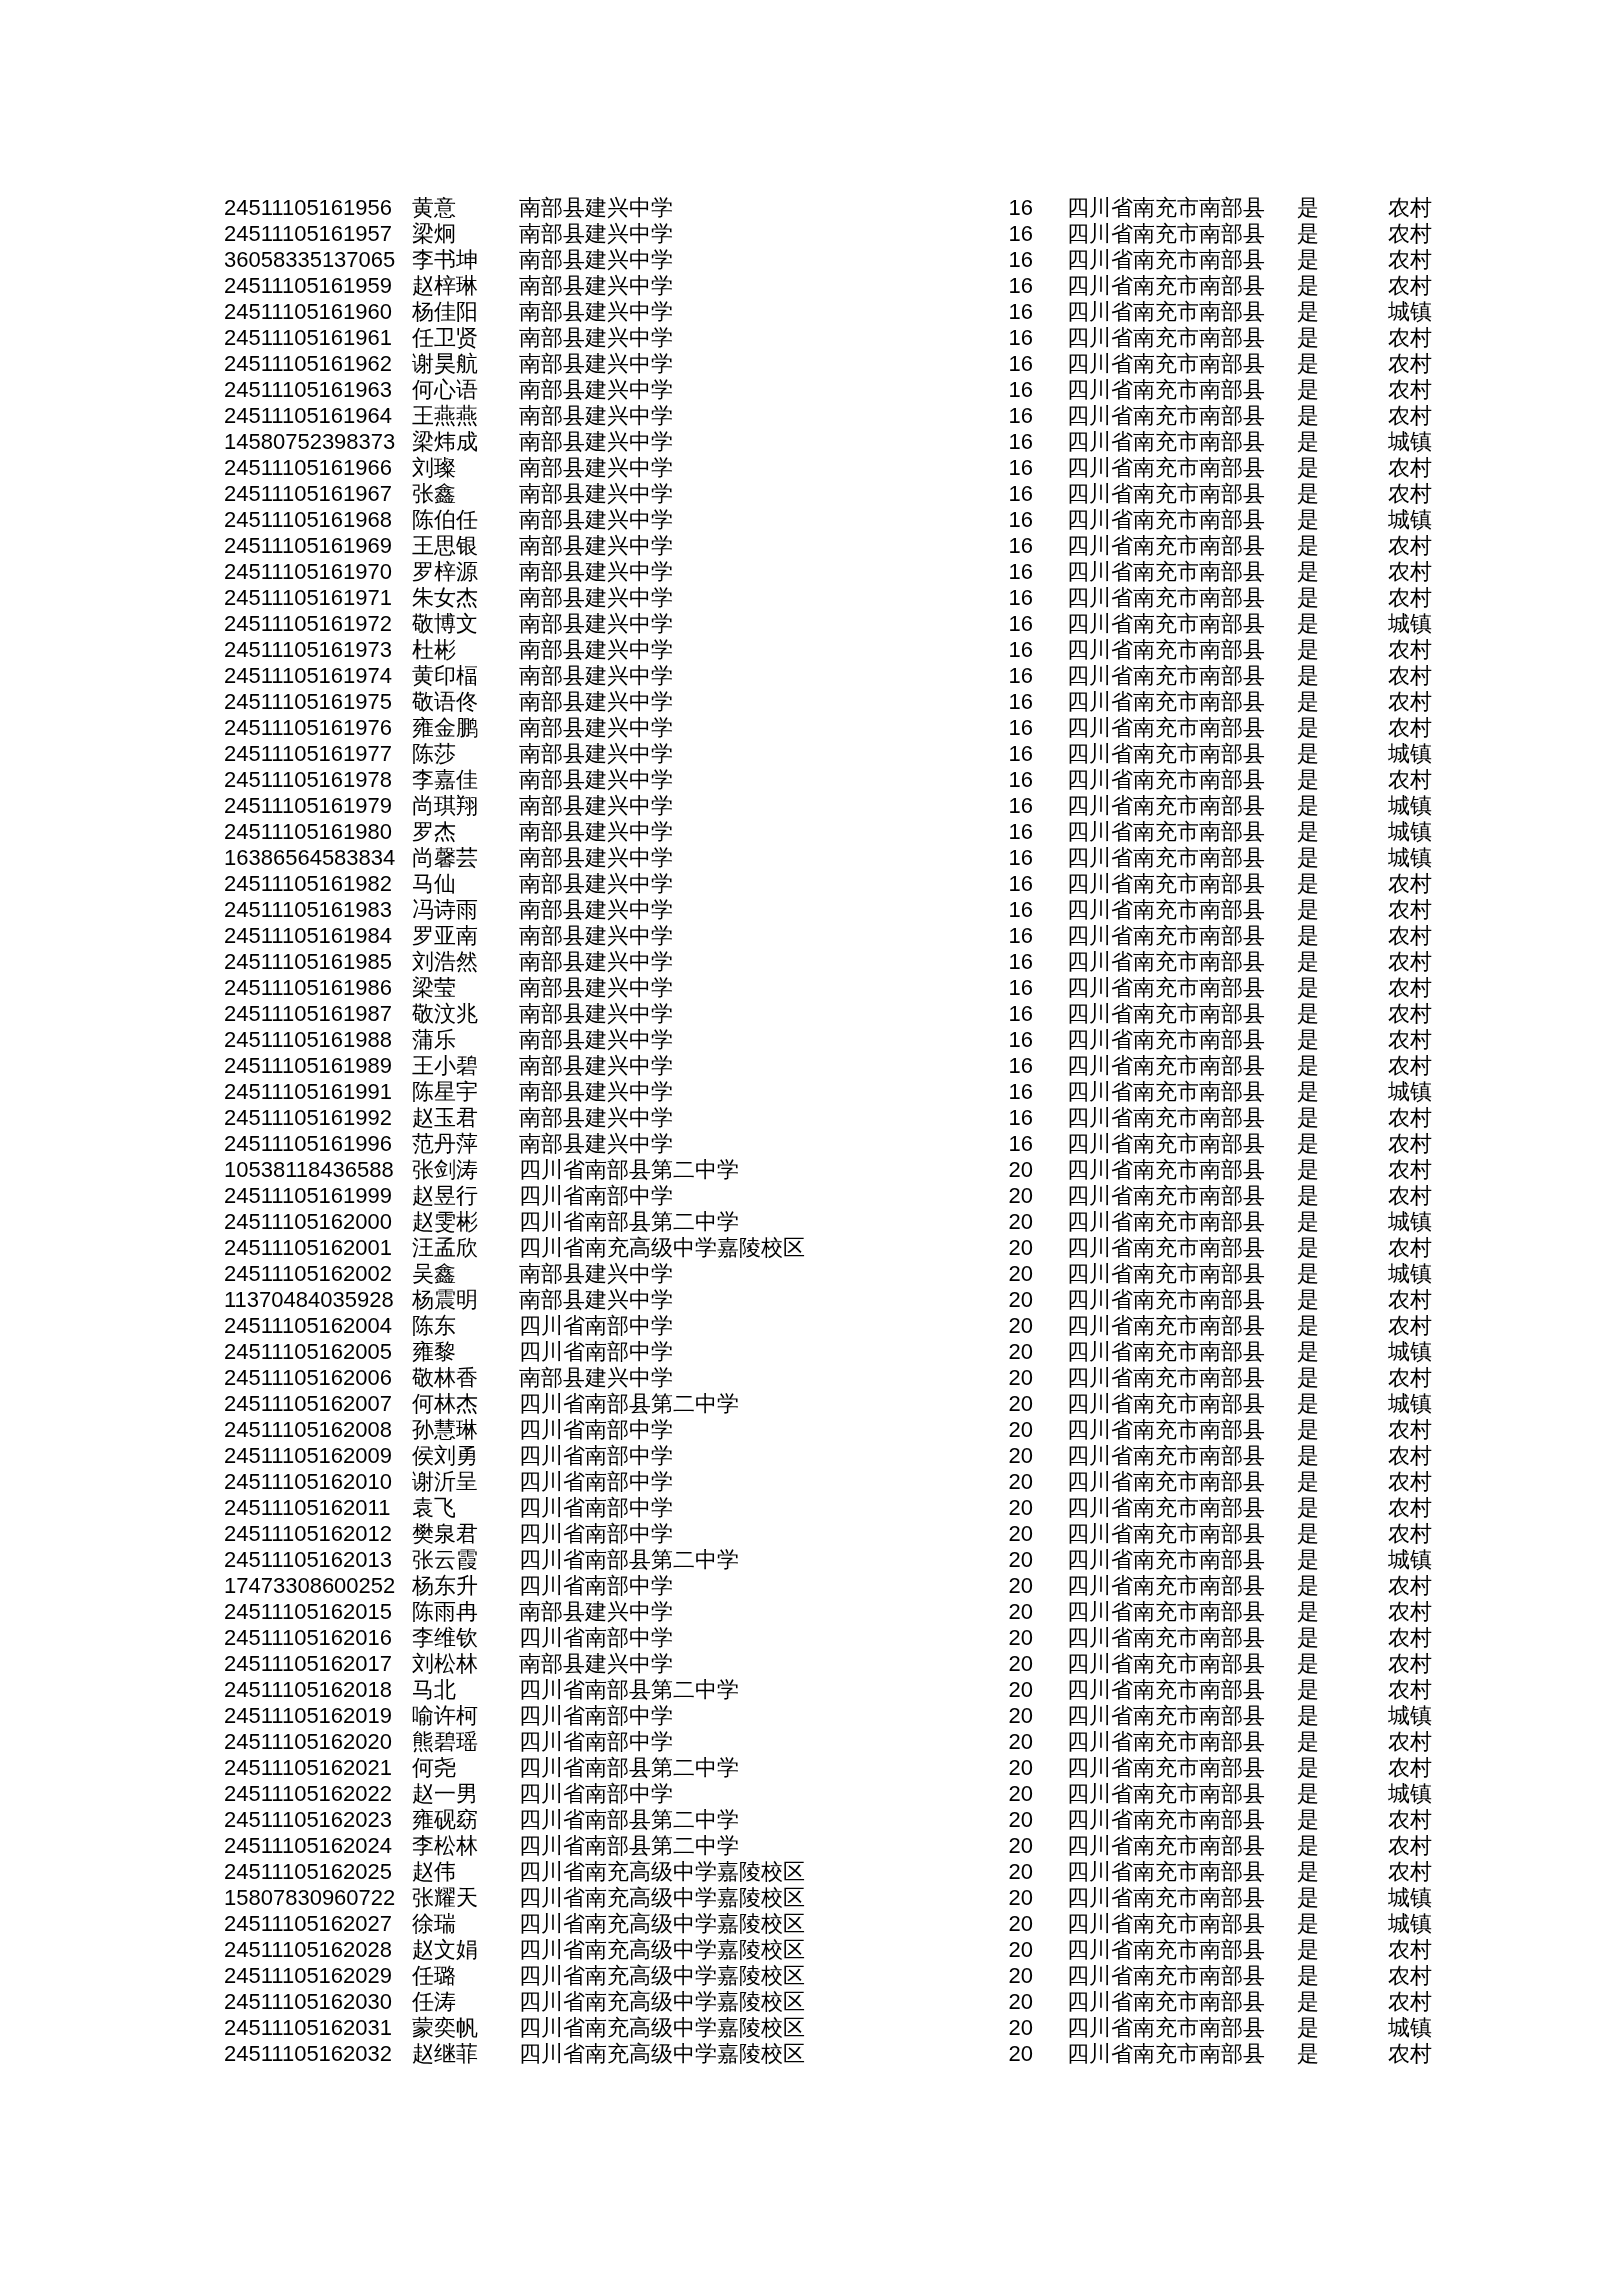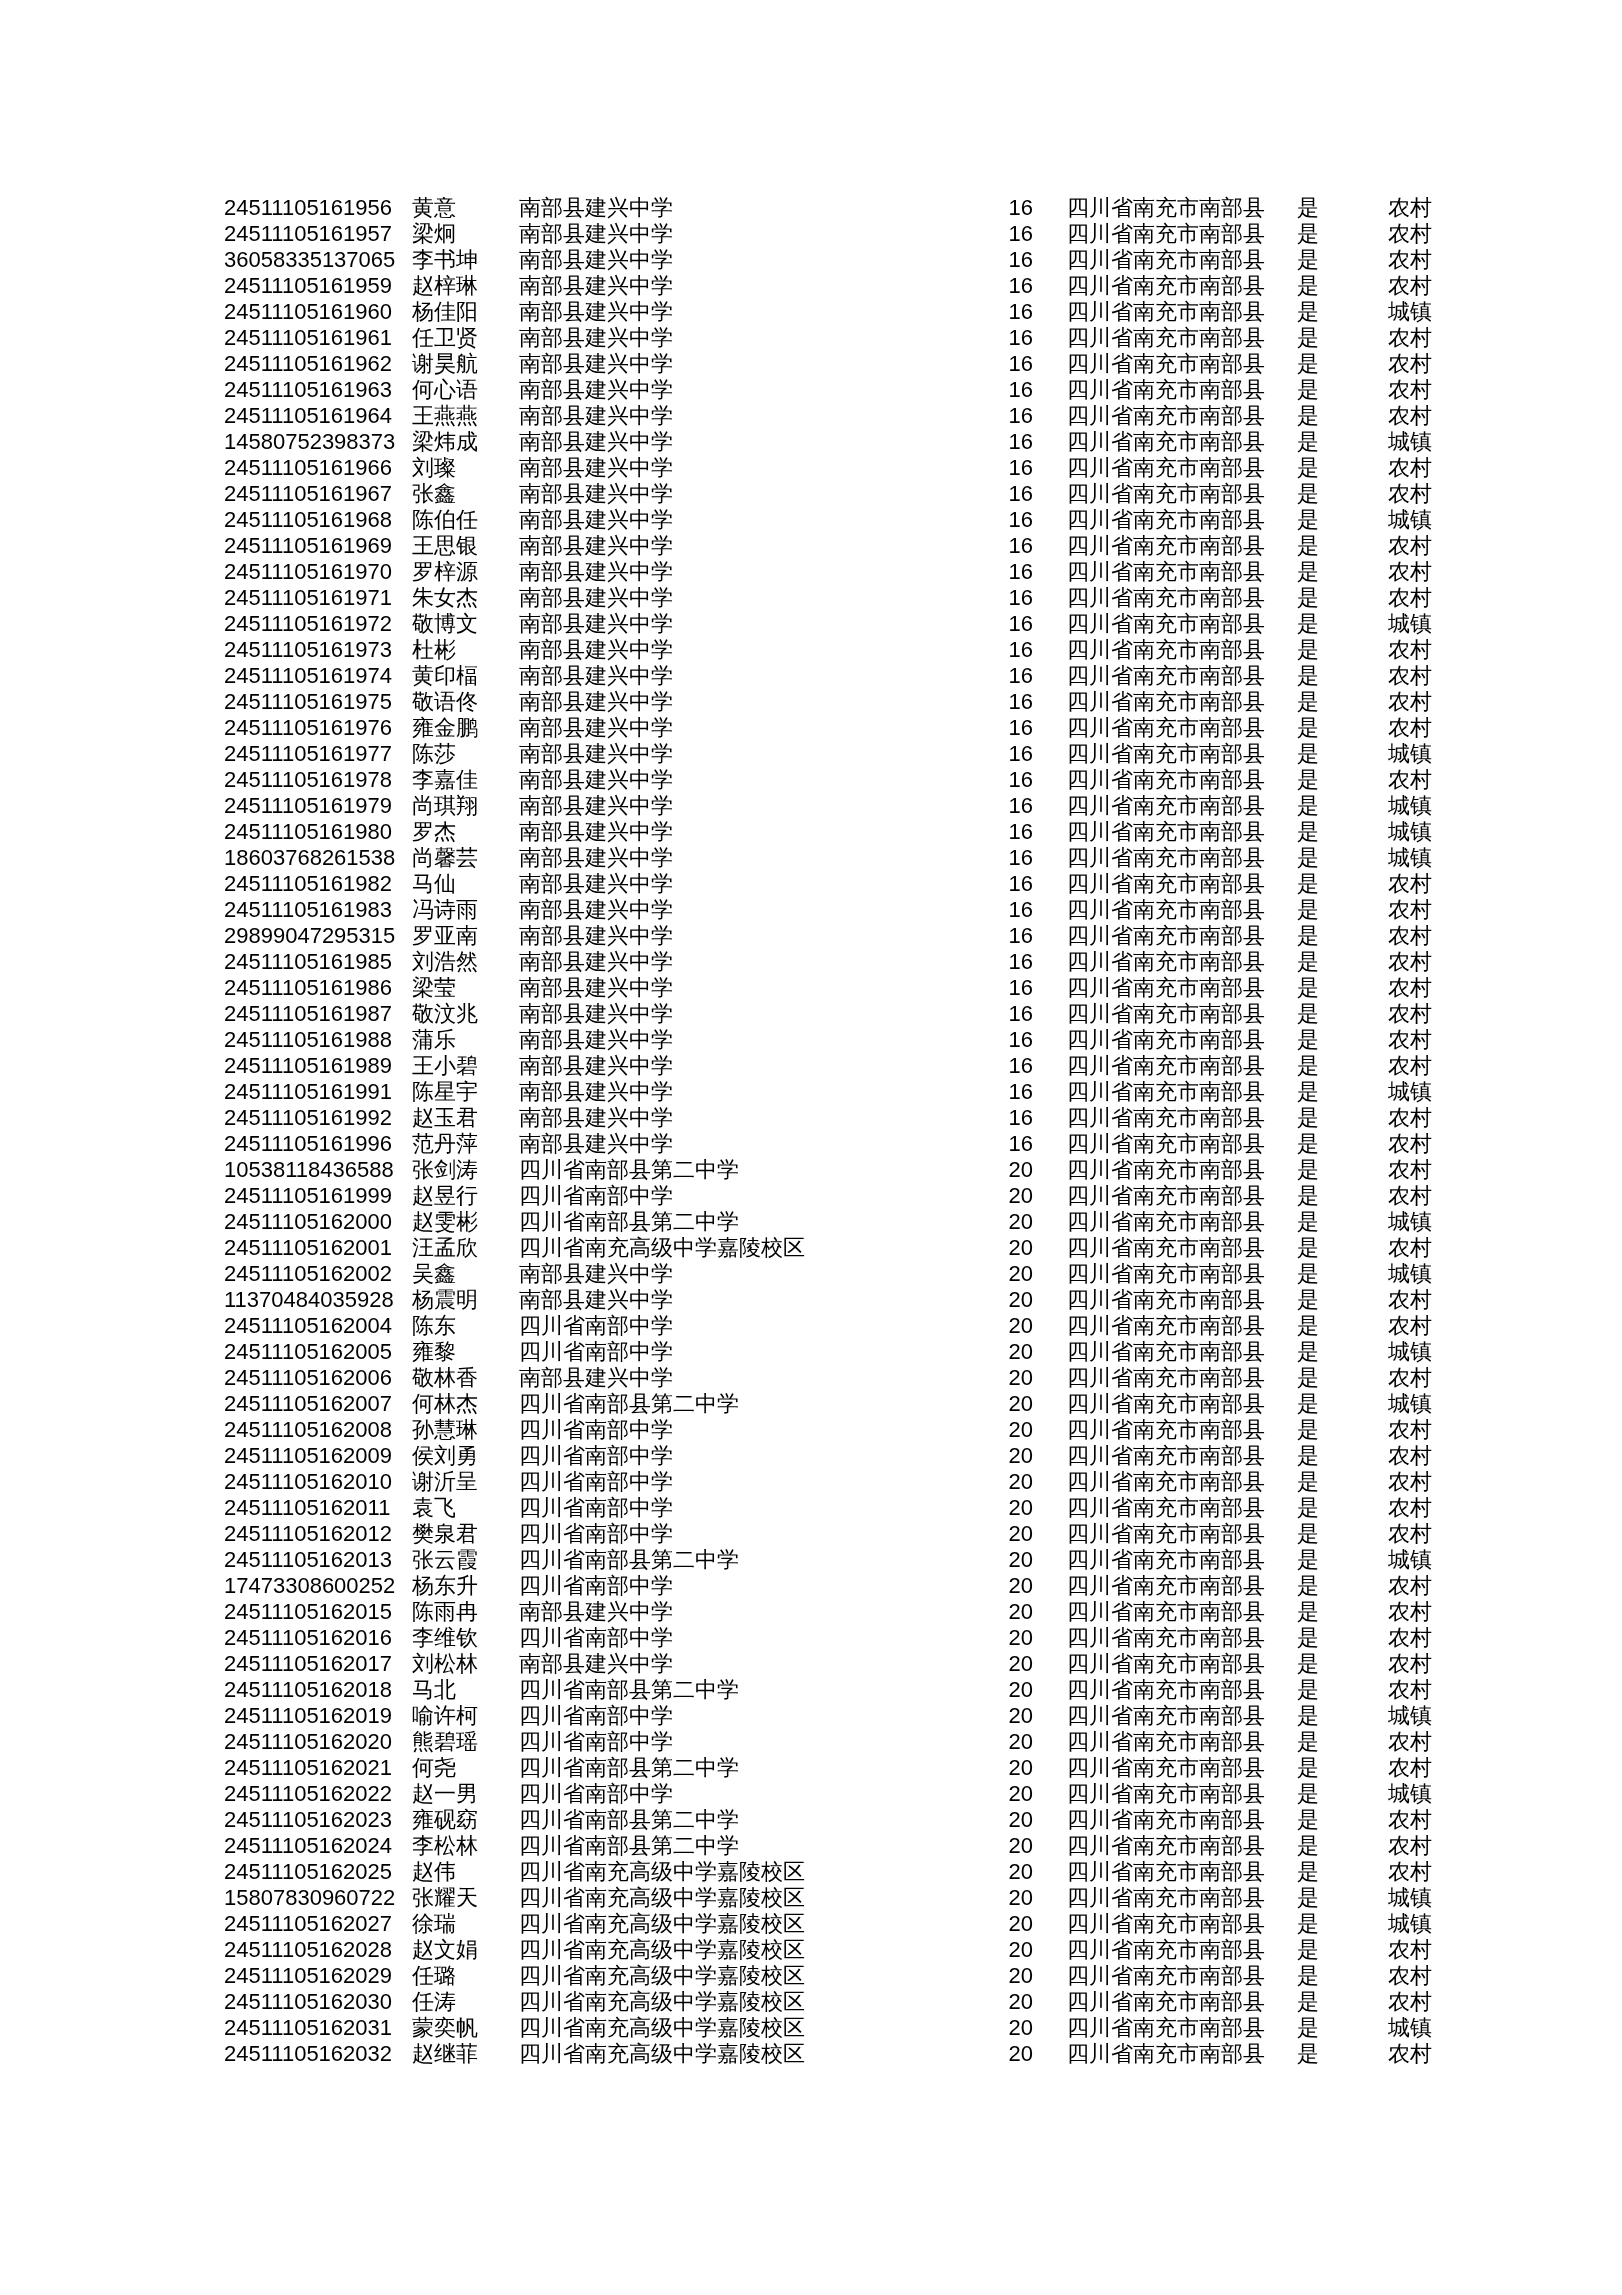--- a/index.html
+++ b/index.html
@@ -294,21 +294,21 @@
     <span class="c c-id">24511105161980</span>
     <span class="c c-name">罗杰</span>
     <span class="c c-school">南部县建兴中学</span>
     <span class="c c-num">16</span>
     <span class="c c-prov">四川省南充市南部县</span>
     <span class="c c-yes">是</span>
     <span class="c c-res">城镇</span>
   </div>
 
   <div class="row">
-    <span class="c c-id">18603768261538</span>
+    <span class="c c-id">16386564583834</span>
     <span class="c c-name">尚馨芸</span>
     <span class="c c-school">南部县建兴中学</span>
     <span class="c c-num">16</span>
     <span class="c c-prov">四川省南充市南部县</span>
     <span class="c c-yes">是</span>
     <span class="c c-res">城镇</span>
   </div>
 
   <div class="row">
     <span class="c c-id">24511105161982</span>
@@ -324,21 +324,21 @@
     <span class="c c-id">24511105161983</span>
     <span class="c c-name">冯诗雨</span>
     <span class="c c-school">南部县建兴中学</span>
     <span class="c c-num">16</span>
     <span class="c c-prov">四川省南充市南部县</span>
     <span class="c c-yes">是</span>
     <span class="c c-res">农村</span>
   </div>
 
   <div class="row">
-    <span class="c c-id">29899047295315</span>
+    <span class="c c-id">24511105161984</span>
     <span class="c c-name">罗亚南</span>
     <span class="c c-school">南部县建兴中学</span>
     <span class="c c-num">16</span>
     <span class="c c-prov">四川省南充市南部县</span>
     <span class="c c-yes">是</span>
     <span class="c c-res">农村</span>
   </div>
 
   <div class="row">
     <span class="c c-id">24511105161985</span>

